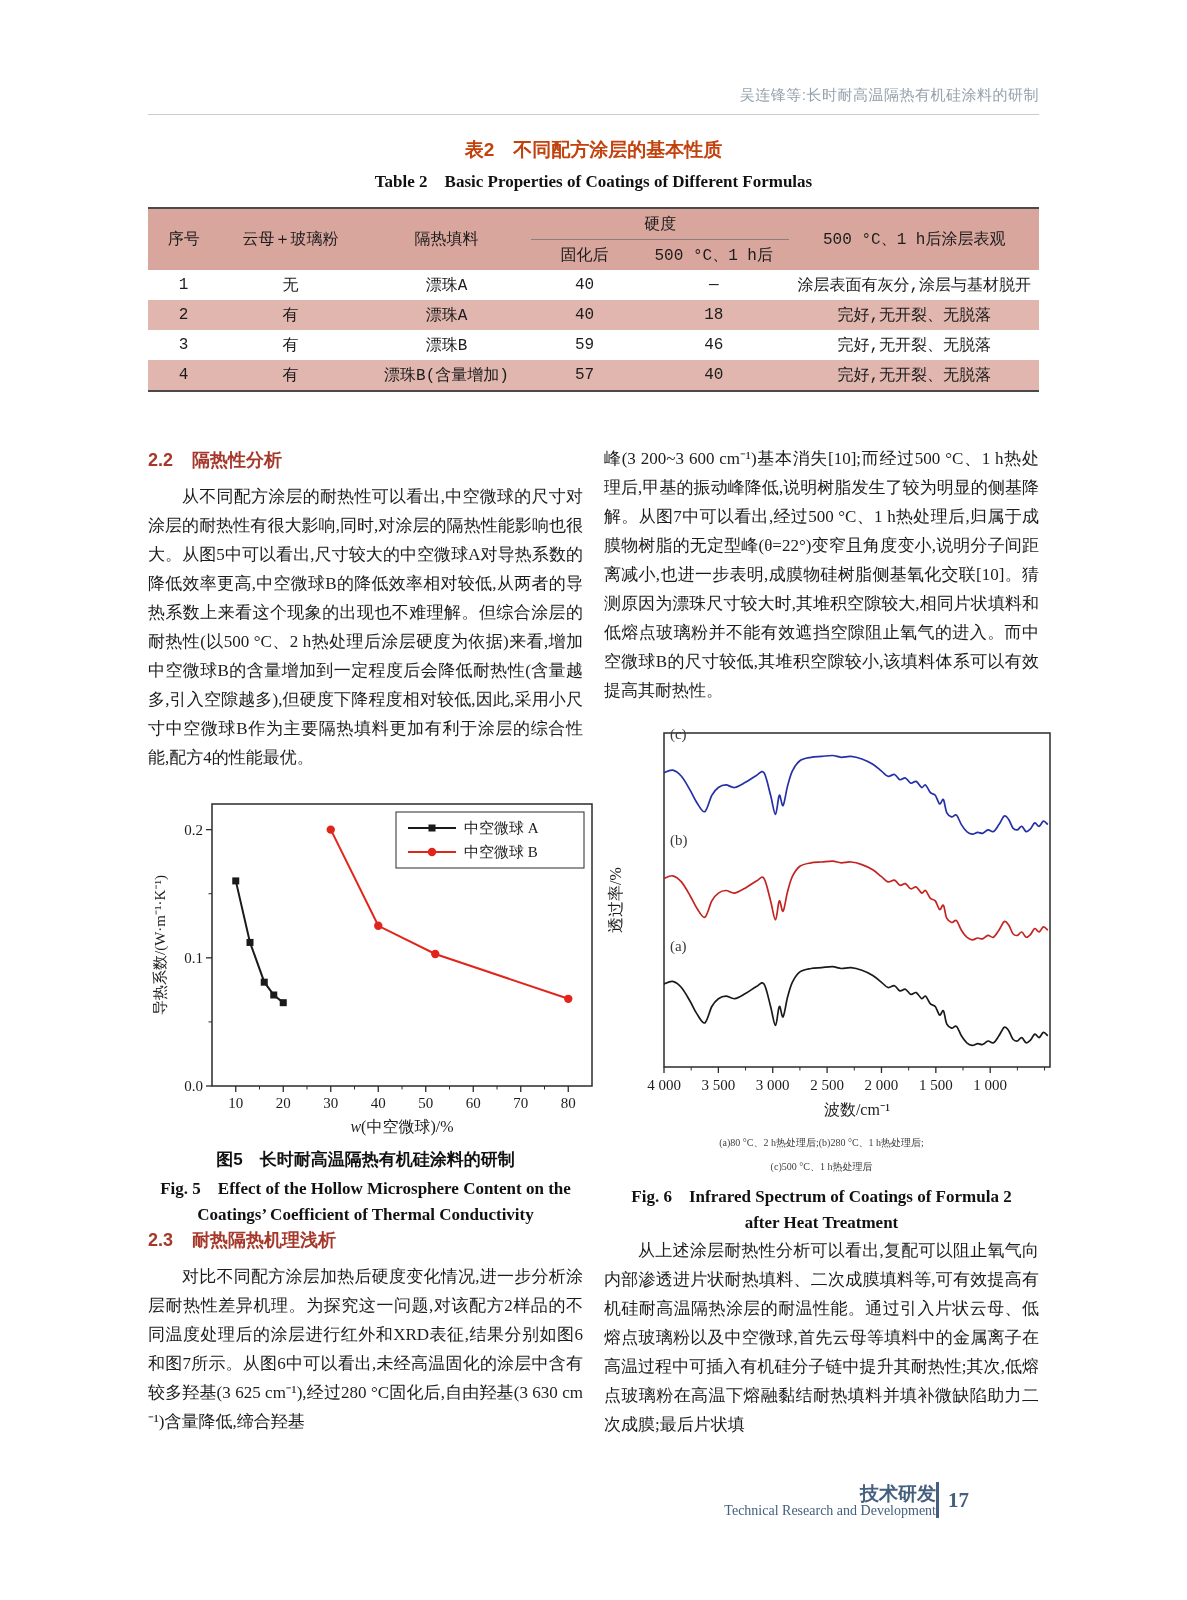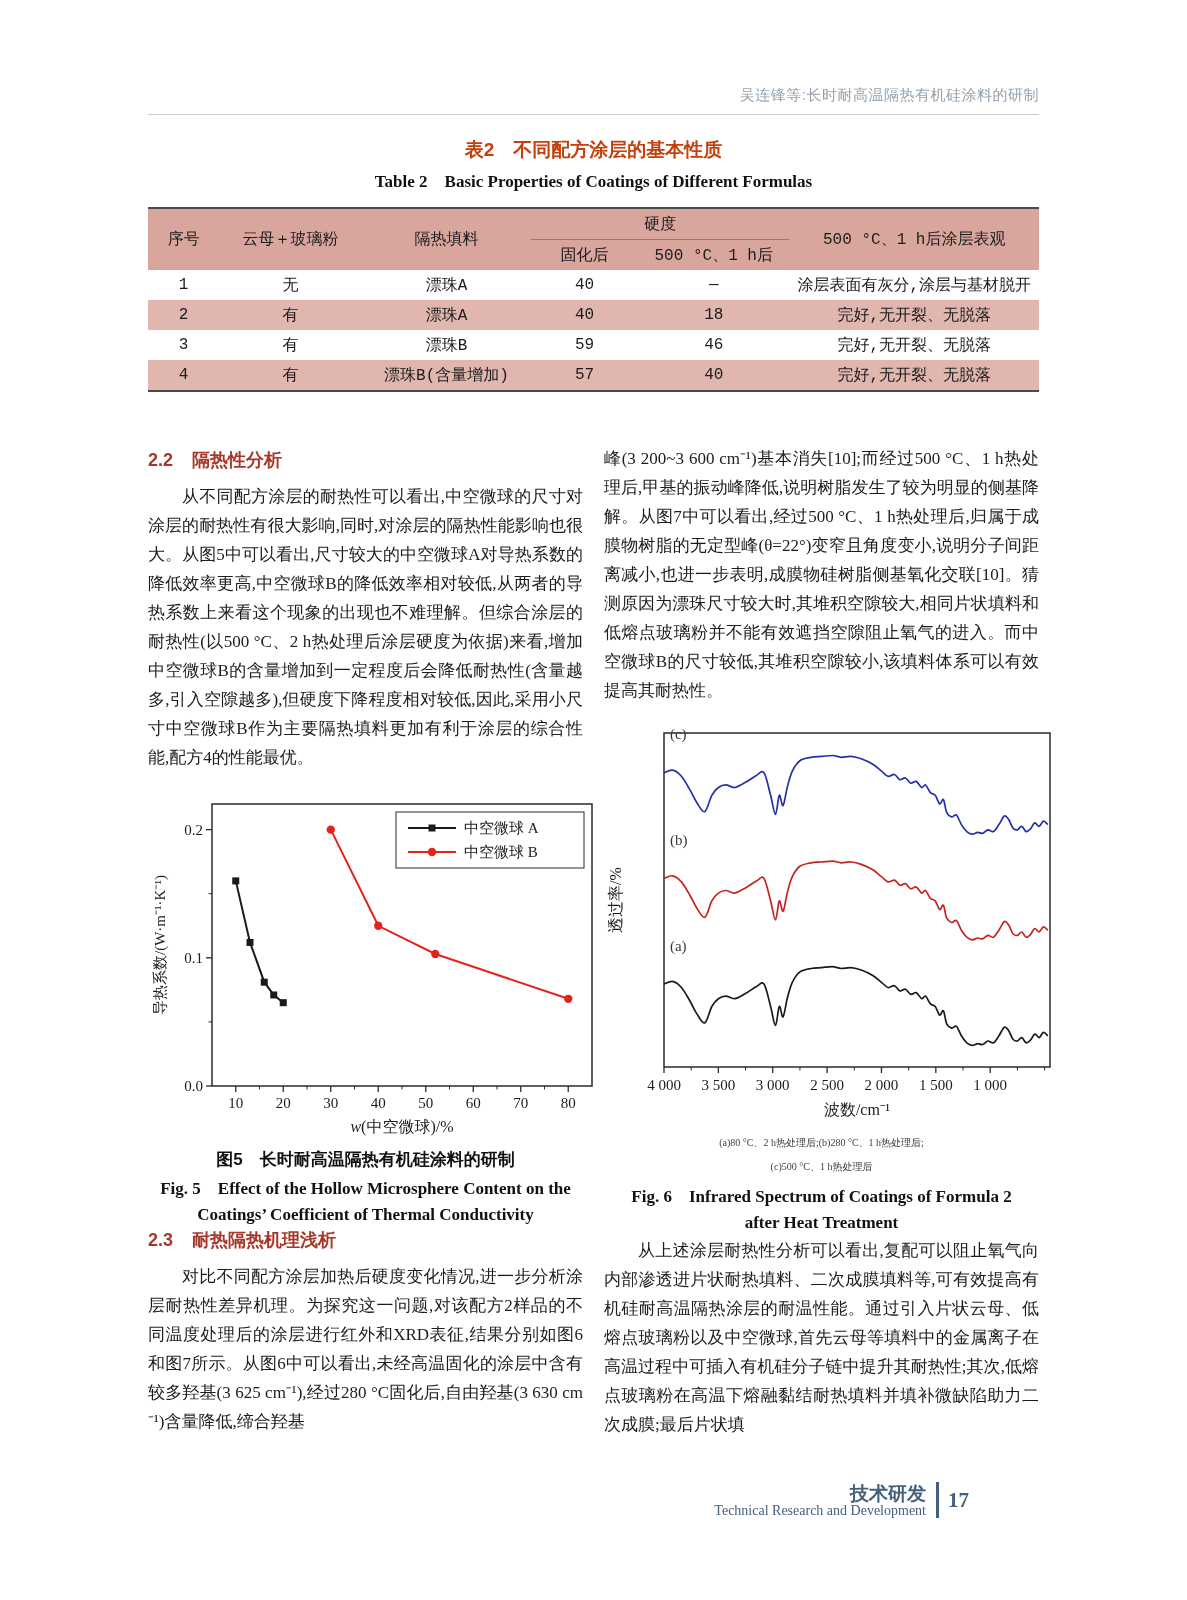--- a/index.html
+++ b/index.html
@@ -90,21 +90,21 @@
     color:#404040;font-size:10px;line-height:24px;
   }
   .mt30{margin-top:30px;}
   .mt8{margin-top:8px;}
   
   .footer{
     position:absolute;right:130px;top:1482px;
     display:flex;align-items:center;
     color:#44607e;
   }
-  .footer .labels{text-align:right;margin-right:10px;}
+  .footer .labels{text-align:right;}
   .footer .zh{font-family:"Liberation Sans", sans-serif;font-weight:bold;font-size:19px;line-height:20px;}
   .footer .en{font-size:14px;line-height:13px;}
   .footer .bar{width:3px;height:36px;background:#44607e;margin-right:9px;}
   .footer .pg{font-size:21px;font-weight:bold;}
 </style>
 </head>
 <body>
 
 <div class="page">
 

